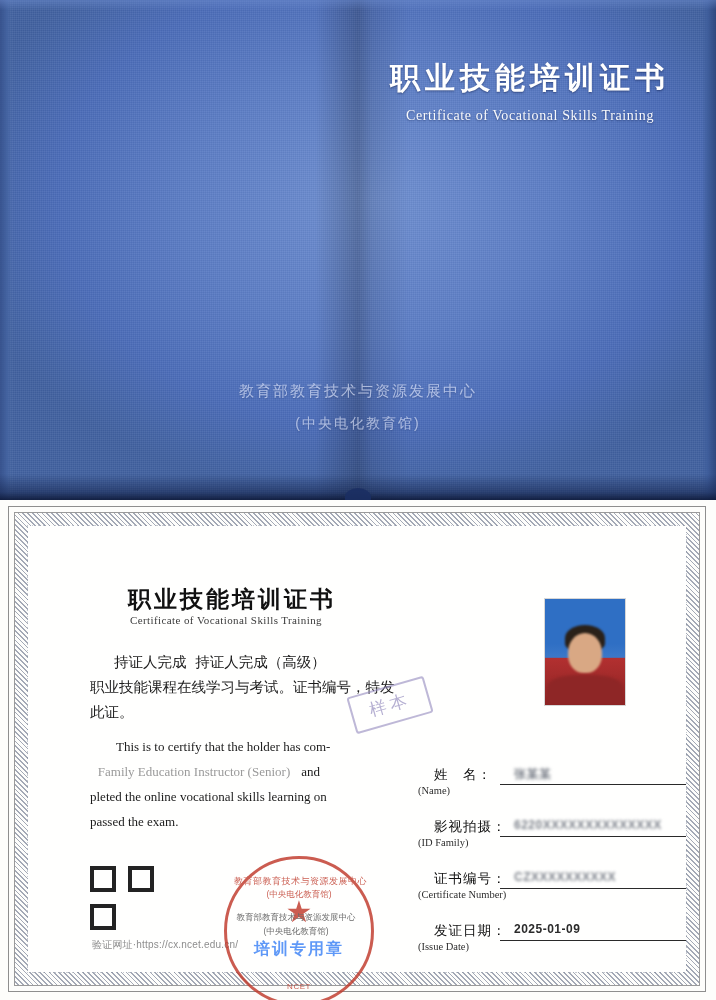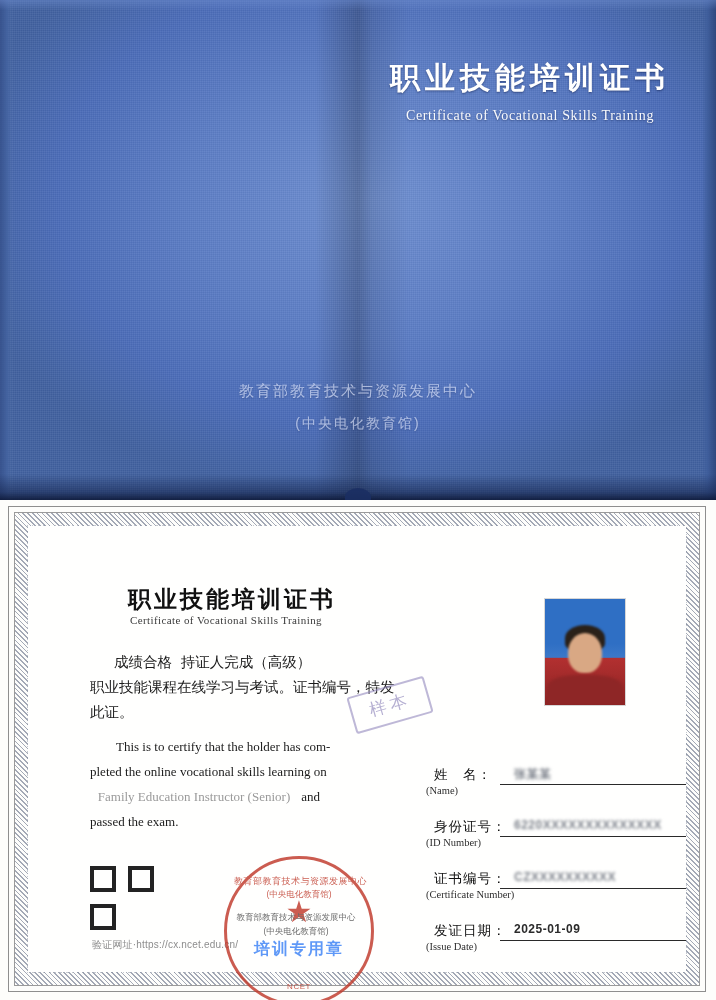--- a/index.html
+++ b/index.html
@@ -297,21 +297,21 @@
   .field-label-cn {
     position: absolute;
     left: 16px; top: 0;
     font-size: 13.5px;
     letter-spacing: 1px;
     color: #111111;
     white-space: nowrap;
   }
   .field-label-en {
     position: absolute;
-    left: 8px; top: 19px;
+    left: 0; top: 19px;
     font-family: "Liberation Serif", serif;
     font-size: 10.5px;
     color: #2e2e2e;
     white-space: nowrap;
   }
   .field-line {
     position: absolute;
     left: 82px; top: 18px;
     width: 186px;
     border-bottom: 1px solid #2a2a2a;
@@ -474,34 +474,34 @@
     <div class="inner-border-outer"></div>
     <div class="inner-guilloche"></div>
 
     <div class="inner-field">
 
       <div class="cert-title-cn">职业技能培训证书</div>
       <div class="cert-title-en">Certificate of Vocational Skills Training</div>
 
       <div class="body-cn">
         <div class="indent">
-          <span>成绩合格</span>
+          <span>持证人完成</span>
           <span class="course-name">持证人完成（高级）</span>
         </div>
         <div>职业技能课程在线学习与考试。证书编号，特发</div>
         <div>此证。</div>
       </div>
 
       <div class="body-en">
         <div class="indent">This is to certify that the holder has com-</div>
-        <div>pleted the online vocational skills learning on</div>
         <div>
           <span class="course-name-en">Family Education Instructor (Senior)</span>
           <span>and</span>
         </div>
+        <div>pleted the online vocational skills learning on</div>
         <div>passed the exam.</div>
       </div>
 
       <div class="sample-stamp">
         <span>样本</span>
       </div>
 
       <div class="photo">
         <div class="photo-hair"></div>
         <div class="photo-face"></div>
@@ -511,22 +511,22 @@
       <div class="fields">
 
         <div class="field-row">
           <div class="field-label-cn">姓　名：</div>
           <div class="field-label-en">(Name)</div>
           <div class="field-line"></div>
           <div class="field-value redacted">张某某</div>
         </div>
 
         <div class="field-row">
-          <div class="field-label-cn">身份证号：</div>
-          <div class="field-label-en">(ID Number)</div>
+          <div class="field-label-cn">影视拍摄：</div>
+          <div class="field-label-en">(ID Family)</div>
           <div class="field-line"></div>
           <div class="field-value redacted">6220XXXXXXXXXXXXXX</div>
         </div>
 
         <div class="field-row">
           <div class="field-label-cn">证书编号：</div>
           <div class="field-label-en">(Certificate Number)</div>
           <div class="field-line"></div>
           <div class="field-value redacted">CZXXXXXXXXXX</div>
         </div>

